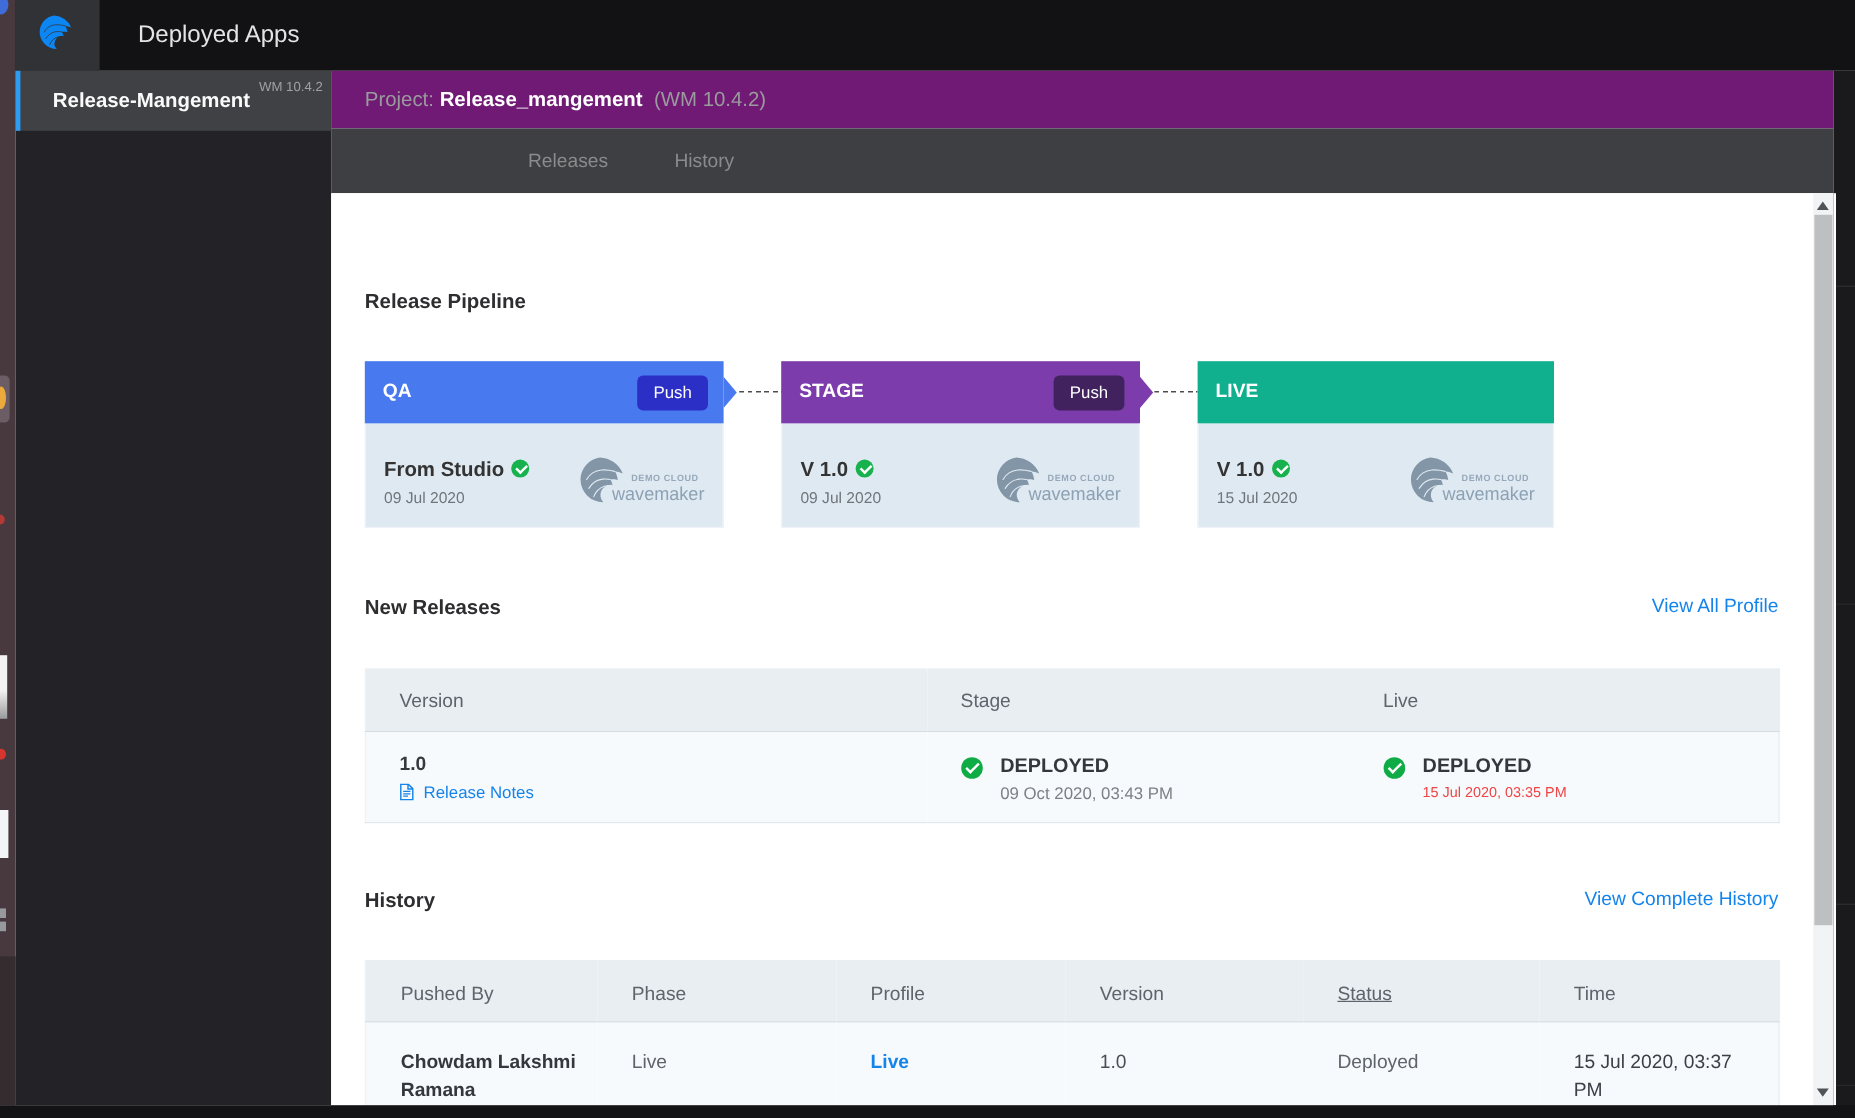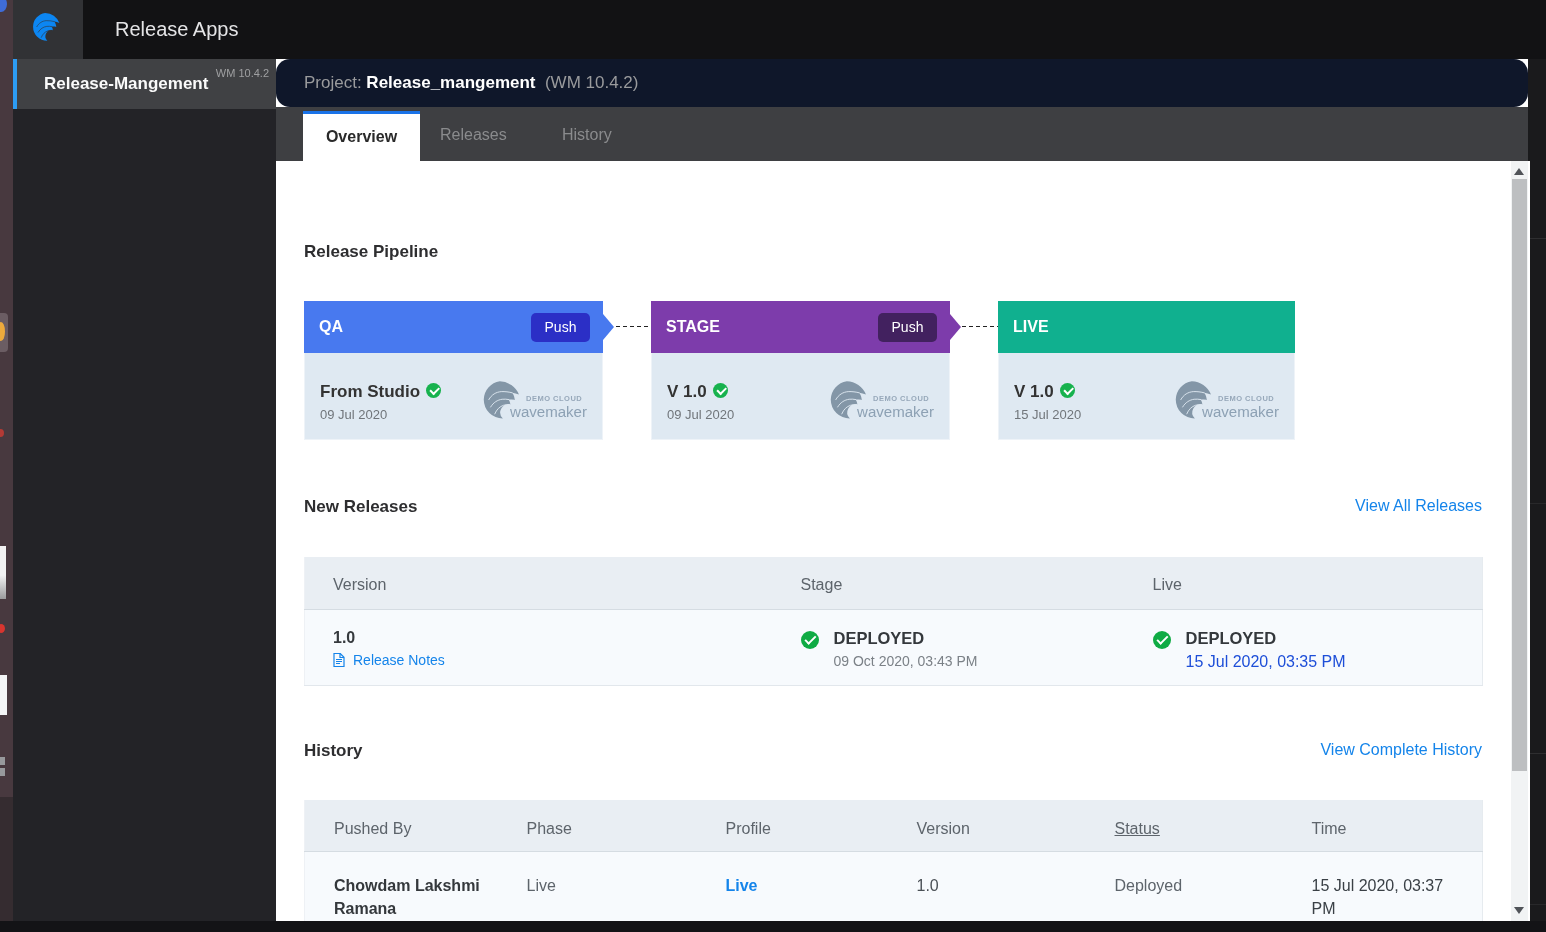--- a/index.html
+++ b/index.html
@@ -15,21 +15,21 @@
 <div class="abs" style="left:31px;top:10px;width:33px;height:34px;">
 <svg width="33" height="34" viewBox="0 0 96 96">
   <path fill="#0c86f2" d="M82.5,36 A47,47 0 0 0 41,7 A41,41 0 0 0 6,47 A41,41 0 0 0 47.5,88 A18,18 0 0 1 64,57.5 C63.5,53.5 62,50 60,46.8 C67,46.3 70,46.6 73.5,48 C73,43 71.5,37 68,32.2 Q75,33.3 82.5,36 Z"></path>
   <g fill="none" stroke="#313235" stroke-width="1.8" stroke-linecap="round">
     <path d="M17,47 C23,36 33,30.5 44,29.6 C52,29.2 61,30.3 68,32.2"></path>
     <path d="M21,63 C27,53 36,47.6 46,46.2 C51,45.7 56,46 60,46.8"></path>
     <path d="M30,78 C34,68 41,62 49,59.3 C53,58.4 58,57.6 63,57.4"></path>
   </g>
 </svg>
 </div>
-<div class="abs" style="left:115px;top:0;height:59px;line-height:59px;color:#e4e4e6;font-size:20px;font-weight:500;">Release Apps</div>
+<div class="abs" style="left:115px;top:0;height:59px;line-height:59px;color:#e4e4e6;font-size:20px;font-weight:500;">Deployed Apps</div>
 
 <div class="abs" style="left:0;top:0;width:13px;height:921px;background:#48393f;"></div>
 <div class="abs" style="left:-5px;top:-4px;width:12px;height:16px;background:#3f6cd8;border-radius:50%;"></div>
 <div class="abs" style="left:0;top:313px;width:8px;height:39px;background:#6b5d63;border-radius:0 4px 4px 0;"></div>
 <div class="abs" style="left:-3px;top:322px;width:8px;height:19px;background:#edaa3c;border-radius:50%;"></div>
 <div class="abs" style="left:-3px;top:429px;width:7px;height:8px;background:#b33a35;border-radius:50%;"></div>
 <div class="abs" style="left:0;top:546px;width:6px;height:53px;background:linear-gradient(#f2f2f2 55%,#9a9a9c);"></div>
 <div class="abs" style="left:-3px;top:624px;width:8px;height:9px;background:#d8352f;border-radius:50%;"></div>
 <div class="abs" style="left:0;top:675px;width:7px;height:40px;background:#f4f5f6;"></div>
 <div class="abs" style="left:0;top:757px;width:5px;height:8px;background:#97999c;"></div>
@@ -37,26 +37,25 @@
 <div class="abs" style="left:0;top:797px;width:13px;height:124px;background:#352c30;"></div>
 
 <div class="abs" style="left:13px;top:59px;width:263px;height:862px;background:#232327;"></div>
 <div class="abs" style="left:13px;top:59px;width:263px;height:50px;background:#404144;border-left:4px solid #2d9cf4;">
   <div class="abs" style="left:27px;top:15px;font-size:17px;font-weight:bold;color:#fafafa;">Release-Mangement</div>
   <div class="abs" style="right:7px;top:8px;font-size:11px;color:#9fa0a2;">WM 10.4.2</div>
 </div>
 
 <div class="abs" style="left:276px;top:59px;width:1252px;height:862px;">
 
-  <div class="abs" style="left:0;top:0;width:1252px;height:48px;background:#0f172a;border-radius:14px;">
+  <div class="abs" style="left:0;top:0;width:1252px;height:48px;background:#701a75;">
     <div class="abs" style="left:28px;top:0;height:48px;line-height:48px;font-size:17px;color:#9a9b9d;">Project: <span style="color:#fff;font-weight:bold;">Release_mangement</span> &nbsp;(WM 10.4.2)</div>
   </div>
 
   <div class="abs" style="left:0;top:48px;width:1252px;height:54px;background:#3e3f42;">
-    <div class="abs" style="left:27px;top:4px;width:117px;height:50px;background:#fff;border-top:3px solid #1a73e8;text-align:center;line-height:45px;font-size:16px;font-weight:600;color:#2a2a2a;">Overview</div>
     <div class="abs" style="left:164px;top:4px;height:50px;line-height:48px;font-size:16px;font-weight:500;color:#8a8b8d;">Releases</div>
     <div class="abs" style="left:286px;top:4px;height:50px;line-height:48px;font-size:16px;font-weight:500;color:#8a8b8d;">History</div>
   </div>
 
   <div class="abs" style="left:0;top:102px;width:1252px;height:760px;background:#fff;overflow:hidden;">
     <div class="abs" style="left:28px;top:81px;font-size:17px;font-weight:bold;color:#2e2e30;">Release Pipeline</div>
 
     <div class="abs" style="left:28px;top:140px;width:299px;">
       <div class="abs" style="left:0;top:0;width:299px;height:52px;background:#4879ef;">
         <div class="abs" style="left:15px;top:0;height:52px;line-height:52px;color:#fff;font-size:16px;font-weight:bold;">QA</div>
@@ -126,21 +125,21 @@
     <path d="M30,78 C34,68 41,62 49,59.3 C53,58.4 58,57.6 63,57.4"></path>
   </g>
   </g>
   <text x="45" y="23" font-family="Liberation Sans" font-size="7.5" font-weight="bold" letter-spacing="0.5" fill="#97a8ba">DEMO CLOUD</text>
   <text x="29" y="39" font-family="Liberation Sans" font-size="15.5" fill="#8da1b4" textLength="77" lengthAdjust="spacingAndGlyphs">wavemaker</text>
 </svg></div>
       </div>
     </div>
 
     <div class="abs" style="left:28px;top:336px;font-size:17px;font-weight:bold;color:#2e2e30;">New Releases</div>
-    <div class="abs" style="right:46px;top:336px;font-size:16px;font-weight:500;color:#1484ea;">View All Releases</div>
+    <div class="abs" style="right:46px;top:336px;font-size:16px;font-weight:500;color:#1484ea;">View All Profile</div>
 
     <table class="abs t1" style="left:28px;top:396px;">
       <tbody>
           <tr class="th">
         <td style="width:468px;">Version</td>
         <td style="width:352px;">Stage</td>
         <td style="width:358px;">Live</td>
       </tr>
       <tr class="tr1">
         <td>
@@ -161,21 +160,21 @@
               <div style="font-size:16.5px;font-weight:bold;color:#34383c;">DEPLOYED</div>
               <div style="font-size:14px;color:#7b8187;margin-top:5px;">09 Oct 2020, 03:43 PM</div>
             </div>
           </div>
         </td>
         <td>
           <div style="display:flex;">
             <span class="chk18" style="margin-top:2px;"></span>
             <div style="margin-left:15px;">
               <div style="font-size:16.5px;font-weight:bold;color:#34383c;">DEPLOYED</div>
-              <div style="font-size:16px;color:#1d4ed8;margin-top:5px;">15 Jul 2020, 03:35 PM</div>
+              <div style="font-size:12px;color:#ef4444;margin-top:5px;">15 Jul 2020, 03:35 PM</div>
             </div>
           </div>
         </td>
       </tr>
     </tbody>
       </table>
 
     <div class="abs" style="left:28px;top:580px;font-size:17px;font-weight:bold;color:#2e2e30;">History</div>
     <div class="abs" style="right:46px;top:580px;font-size:16px;font-weight:500;color:#1484ea;">View Complete History</div>
 

